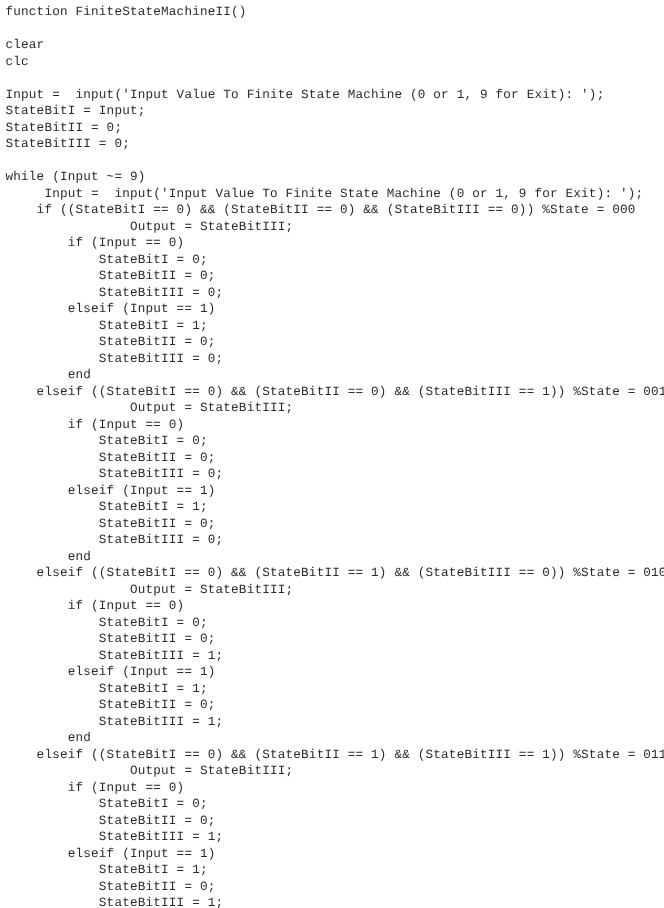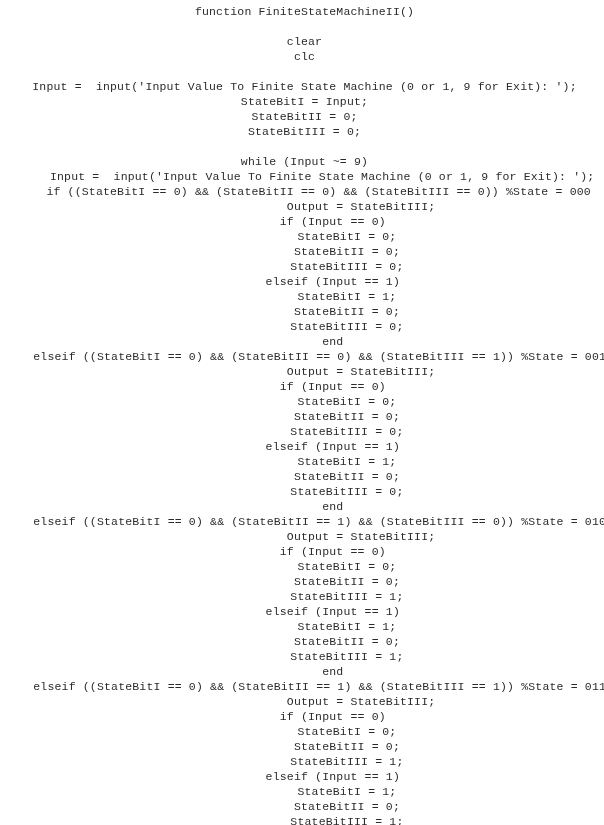--- a/index.html
+++ b/index.html
@@ -27,21 +27,20 @@
     line-height: 15px;
     color: #2b2b2b;
     white-space: pre;
     letter-spacing: 0.17px;
     -webkit-font-smoothing: none;
   }
   .code-line {
     display: block;
     white-space: pre;
     min-height: 15px;
-    text-align: center;
   }
   .code-line.blank {
     height: 15px;
   }
 </style>
 </head>
 <body>
 
 <pre id="code-listing" style="background: rgb(255, 255, 255); color: rgb(43, 43, 43);"><span class="code-line">function FiniteStateMachineII()</span><span class="code-line blank">&nbsp;</span><span class="code-line">clear</span><span class="code-line">clc</span><span class="code-line blank">&nbsp;</span><span class="code-line">Input =  input('Input Value To Finite State Machine (0 or 1, 9 for Exit): ');</span><span class="code-line">StateBitI = Input;</span><span class="code-line">StateBitII = 0;</span><span class="code-line">StateBitIII = 0;</span><span class="code-line blank">&nbsp;</span><span class="code-line">while (Input ~= 9)</span><span class="code-line">     Input =  input('Input Value To Finite State Machine (0 or 1, 9 for Exit): ');</span><span class="code-line">    if ((StateBitI == 0) &amp;&amp; (StateBitII == 0) &amp;&amp; (StateBitIII == 0)) %State = 000</span><span class="code-line">                Output = StateBitIII;</span><span class="code-line">        if (Input == 0)</span><span class="code-line">            StateBitI = 0;</span><span class="code-line">            StateBitII = 0;</span><span class="code-line">            StateBitIII = 0;</span><span class="code-line">        elseif (Input == 1)</span><span class="code-line">            StateBitI = 1;</span><span class="code-line">            StateBitII = 0;</span><span class="code-line">            StateBitIII = 0;</span><span class="code-line">        end</span><span class="code-line">    elseif ((StateBitI == 0) &amp;&amp; (StateBitII == 0) &amp;&amp; (StateBitIII == 1)) %State = 001</span><span class="code-line">                Output = StateBitIII;</span><span class="code-line">        if (Input == 0)</span><span class="code-line">            StateBitI = 0;</span><span class="code-line">            StateBitII = 0;</span><span class="code-line">            StateBitIII = 0;</span><span class="code-line">        elseif (Input == 1)</span><span class="code-line">            StateBitI = 1;</span><span class="code-line">            StateBitII = 0;</span><span class="code-line">            StateBitIII = 0;</span><span class="code-line">        end</span><span class="code-line">    elseif ((StateBitI == 0) &amp;&amp; (StateBitII == 1) &amp;&amp; (StateBitIII == 0)) %State = 010</span><span class="code-line">                Output = StateBitIII;</span><span class="code-line">        if (Input == 0)</span><span class="code-line">            StateBitI = 0;</span><span class="code-line">            StateBitII = 0;</span><span class="code-line">            StateBitIII = 1;</span><span class="code-line">        elseif (Input == 1)</span><span class="code-line">            StateBitI = 1;</span><span class="code-line">            StateBitII = 0;</span><span class="code-line">            StateBitIII = 1;</span><span class="code-line">        end</span><span class="code-line">    elseif ((StateBitI == 0) &amp;&amp; (StateBitII == 1) &amp;&amp; (StateBitIII == 1)) %State = 011</span><span class="code-line">                Output = StateBitIII;</span><span class="code-line">        if (Input == 0)</span><span class="code-line">            StateBitI = 0;</span><span class="code-line">            StateBitII = 0;</span><span class="code-line">            StateBitIII = 1;</span><span class="code-line">        elseif (Input == 1)</span><span class="code-line">            StateBitI = 1;</span><span class="code-line">            StateBitII = 0;</span><span class="code-line">            StateBitIII = 1;</span></pre>
 

